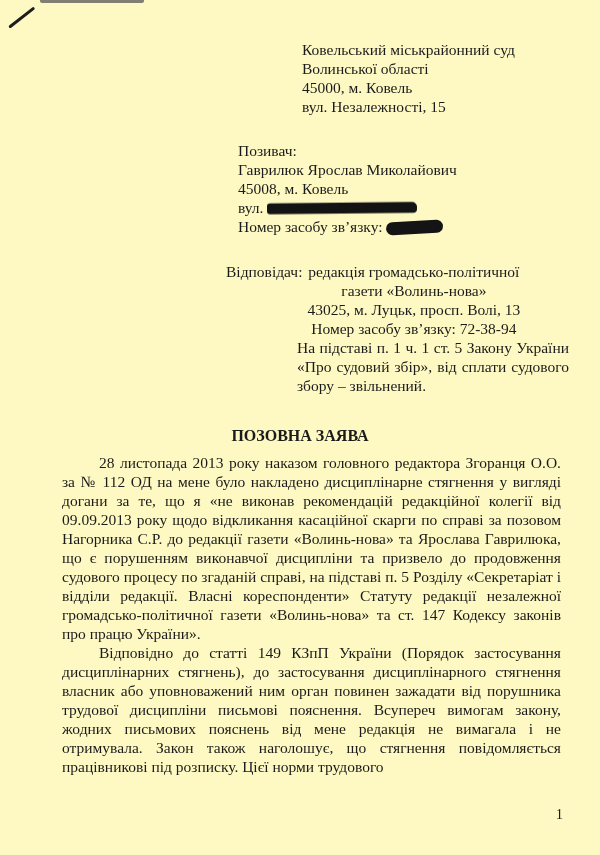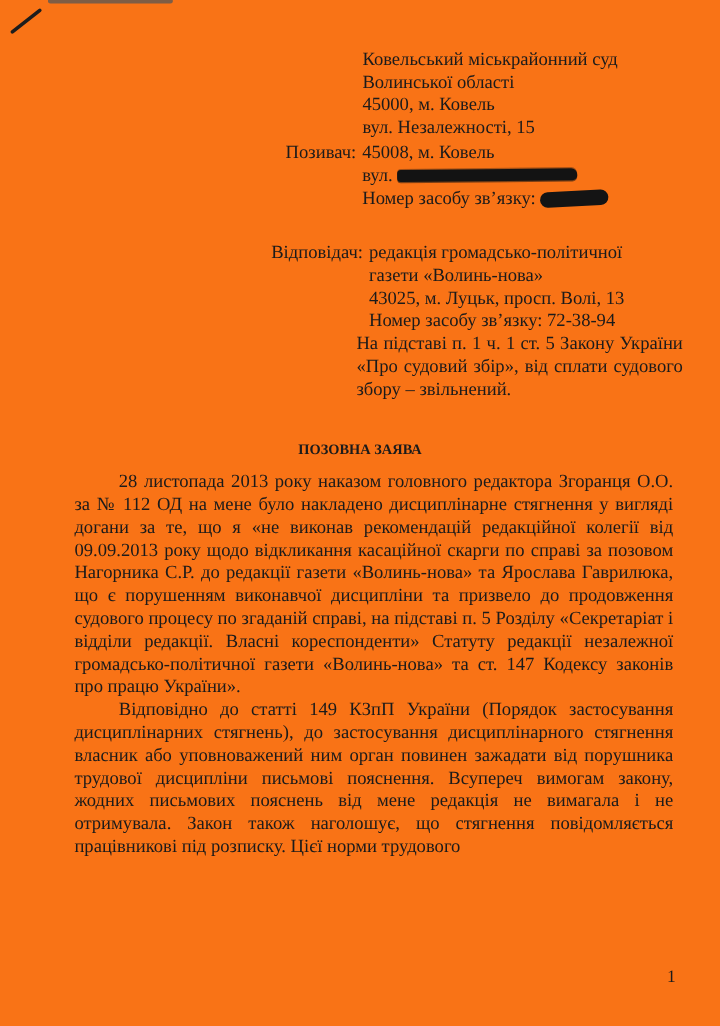--- a/index.html
+++ b/index.html
@@ -5,21 +5,21 @@
   html, body {
     margin: 0;
     padding: 0;
     background: #e8e8e8;
   }
   .page {
     position: relative;
     width: 600px;
     height: 855px;
     margin: 0 auto;
-    background: #f97316;
+    background: #fef9c3;
     color: #1b1b1b;
     font-family: "Liberation Serif", "DejaVu Serif", serif;
     font-size: 15.5px;
     line-height: 19px;
     overflow: hidden;
     box-sizing: border-box;
     padding-top: 40px;
   }
   
   .scan-bar {
@@ -39,22 +39,22 @@
     width: 32px;
     height: 2.6px;
     background: #1d1d1d;
     transform: rotate(-38deg);
     transform-origin: left center;
     border-radius: 2px;
   }
   
   .hdr-court { margin-left: 302px; }
   .hdr-block { display: flex; align-items: flex-start; }
-  .hdr-block.plaintiff { margin-left: 238px; margin-top: 2px; }
-  .hdr-block.defendant { margin-left: 226px; margin-top: 26px; }
+  .hdr-block.plaintiff { margin-left: 238px; margin-top: 25px; flex-direction: column; }
+  .hdr-block.defendant { margin-left: 226px; margin-top: 26px; text-align: center; }
   .hdr-label { white-space: nowrap; margin-right: 5px; }
   .hdr-content { }
   .fee-note {
     margin-left: 297px;
     width: 272px;
     text-align: justify;
   }
   
   .redact-street {
     display: inline-block;
@@ -76,21 +76,21 @@
     border-radius: 8px;
     transform: rotate(-3deg);
     margin-top: -2px;
   }
   
   .title-block {
     margin-top: 30px;
     padding: 0 55px;
     text-align: center;
     font-weight: bold;
-    font-size: 12px;
+    font-size: 16px;
     line-height: 21px;
   }
   .title-line1 { }
   .title-line2 { }
   
   .body-text {
     margin: 7px 39px 0 62px;
   }
   .body-text p {
     margin: 0;
@@ -116,20 +116,21 @@
   <div class="hdr-court">
     <div>Ковельський міськрайонний суд</div>
     <div>Волинської області</div>
     <div>45000, м. Ковель</div>
     <div>вул. Незалежності, 15</div>
   </div>
 
   <div class="hdr-block plaintiff">
     <div class="hdr-label">Позивач:</div>
     <div class="hdr-content">
+      <div>Гаврилюк Ярослав Миколайович</div>
       <div>45008, м. Ковель</div>
       <div><span>вул. </span><span class="redact-street"></span></div>
       <div><span>Номер засобу зв’язку: </span><span class="redact-phone"></span></div>
     </div>
   </div>
 
   <div class="hdr-block defendant">
     <div class="hdr-label">Відповідач:</div>
     <div class="hdr-content">
       <div>редакція громадсько-політичної</div>

